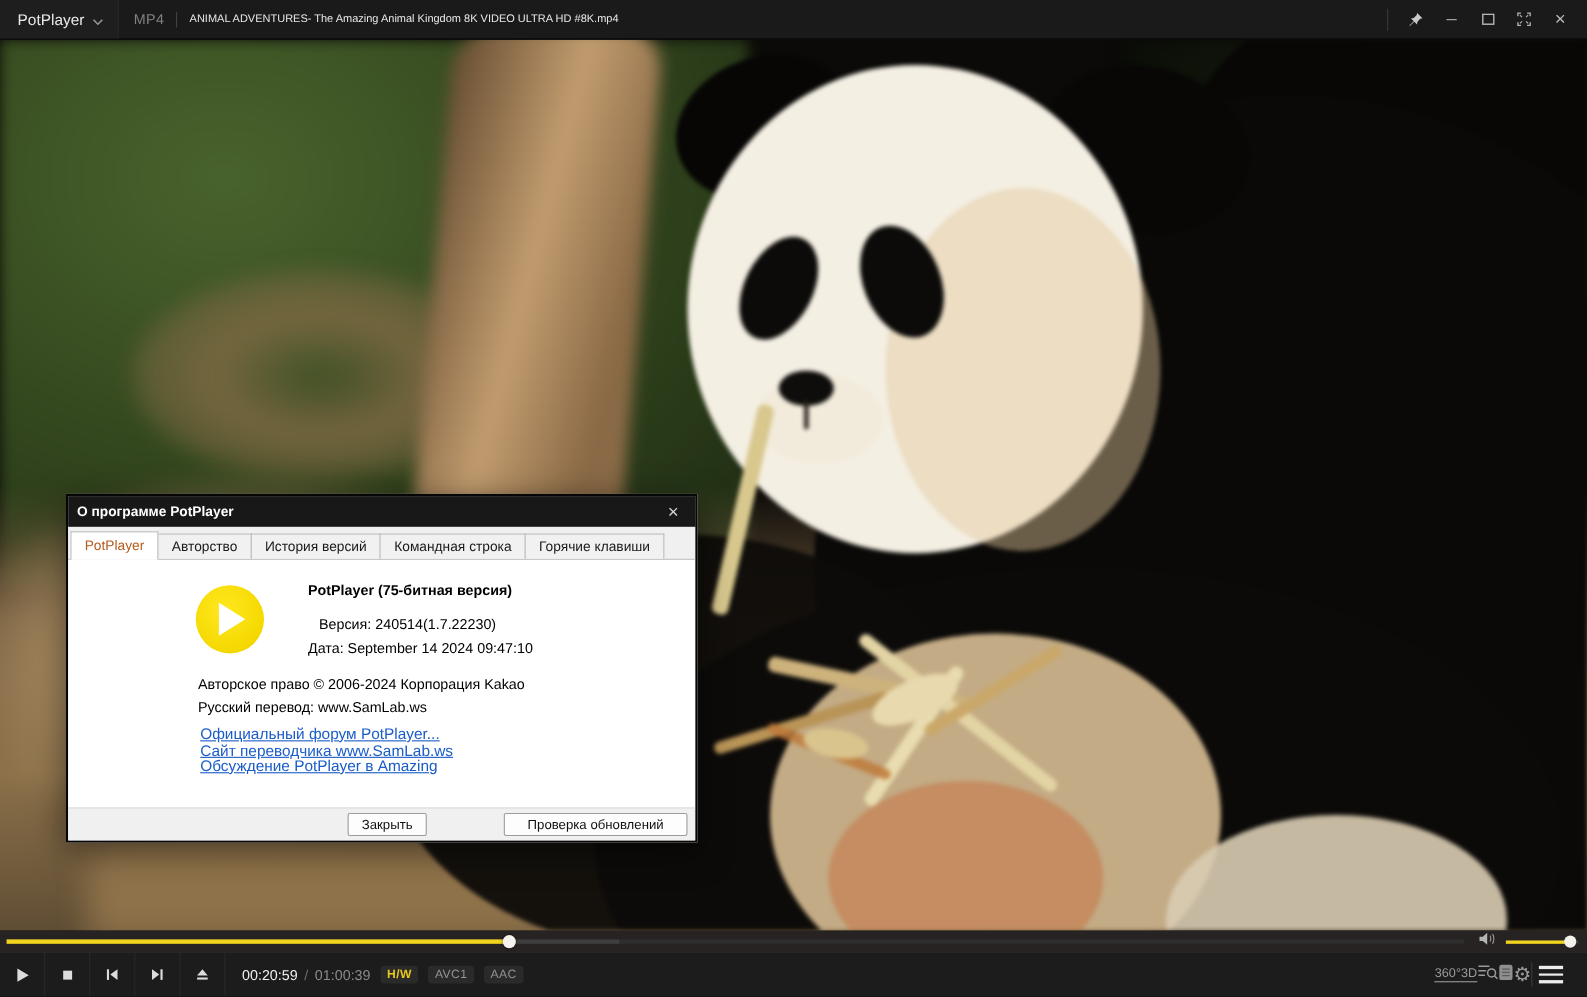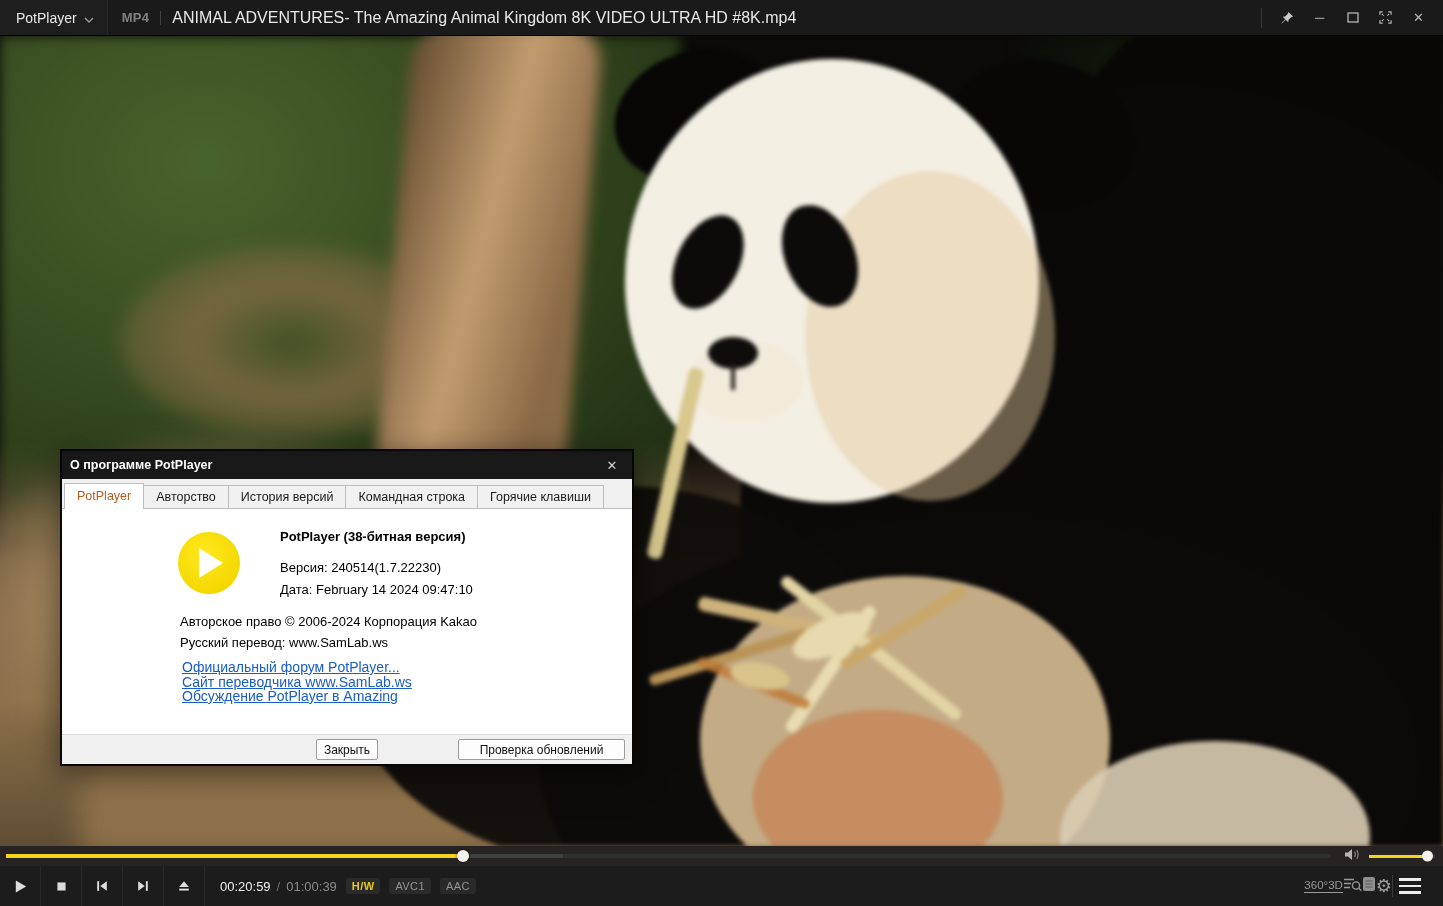--- a/index.html
+++ b/index.html
@@ -4,23 +4,23 @@
 <style>
   html,body{margin:0;padding:0;background:#000;}
   .app{position:relative;width:1443px;height:906px;background:#404040;overflow:hidden;
        font-family:"Liberation Sans",sans-serif;-webkit-font-smoothing:antialiased;}
 
   
   .titlebar{position:absolute;top:0;left:0;right:0;height:36px;background:#1a1a1a;
             display:flex;align-items:center;z-index:50;border-bottom:1px solid #000;box-sizing:border-box;}
   .menu-btn{height:100%;display:flex;align-items:center;gap:7px;padding:0 13px 0 16px;
             color:#e9e9e9;font-size:14px;background:#1e1e1e;border-right:1px solid rgba(255,255,255,.05);cursor:default;}
-  .fmt{color:#828282;font-size:13px;margin-left:14px;letter-spacing:.3px;font-weight:bold;}
+  .fmt{color:#828282;font-size:13px;margin-left:14px;letter-spacing:.3px;}
   .tbar-sep{width:1px;height:14px;background:#424242;margin:0 11px;}
-  .vtitle{color:#e8e8e8;font-size:16px;white-space:nowrap;}
+  .vtitle{color:#e8e8e8;font-size:10px;white-space:nowrap;}
   .win-controls{margin-left:auto;display:flex;align-items:center;height:100%;padding-right:8px;}
   .wc-sep{width:1px;height:20px;background:#3a3a3a;margin-right:8px;}
   .wc-btn{width:33px;height:100%;display:flex;align-items:center;justify-content:center;color:#b9b9b9;font-size:13px;}
   .wc-btn svg{display:block;}
 
   
   .video{position:absolute;top:36px;left:0;width:1443px;height:810px;overflow:hidden;background:#0b0a08;}
   .layer{position:absolute;}
   .grass{left:0;top:0;width:680px;height:500px;
          background:radial-gradient(ellipse at 30% 25%,#49632c 0%,#35491f 45%,#1d2a12 100%);filter:blur(6px);}
@@ -79,30 +79,30 @@
             border-bottom:1px solid #bdbdbd;flex:0 0 auto;height:25px;box-sizing:content-box;}
   .tab{padding:4px 12px 4px;border:1px solid #bdbdbd;border-bottom:none;background:#f1f1f1;
        color:#1a1a1a;font-size:12.5px;margin-right:-1px;cursor:pointer;white-space:nowrap;}
   .tab.active{background:#fff;color:#b35c1e;position:relative;margin-bottom:-1px;padding-bottom:6px;padding-top:5px;}
   .dlg-content{flex:1;position:relative;background:#fff;color:#000;font-size:13px;}
   .abs{position:absolute;}
   .logo{left:116px;top:23px;width:62px;height:62px;border-radius:50%;
         background:radial-gradient(circle at 42% 36%,#ffe81f 0%,#f4d800 70%,#e8cc00 100%);}
   .logo svg{position:absolute;left:20px;top:15px;}
   .heading{left:218px;top:20px;font-weight:bold;}
-  .version{left:218px;top:51px;}
+  .version{left:228px;top:51px;}
   .vdate{left:218px;top:73px;}
   .copyright{left:118px;top:105px;}
   .translation{left:118px;top:126px;}
   .links{left:120px;top:151px;display:flex;flex-direction:column;line-height:14.5px;font-size:14px;}
   .links a{color:#1a5cc8;text-decoration:underline;cursor:pointer;}
   .dlg-footer{height:29px;background:#f0f0f0;border-top:1px solid #d9d9d9;position:relative;flex:0 0 auto;}
   .dlg-btn{position:absolute;top:4px;height:21px;background:#fdfdfd;border:1px solid #9c9c9c;
            font-family:"Liberation Sans",sans-serif;font-size:12px;color:#111;border-radius:2px;cursor:pointer;}
-  .btn-close{left:254px;width:62px;}
+  .btn-close{left:254px;width:72px;}
   .btn-update{right:7px;width:167px;}
 </style>
 </head>
 <body>
 
 <div class="app">
 
   <header class="titlebar">
     <div class="menu-btn">
       <span>PotPlayer</span>
@@ -194,23 +194,23 @@
         <span class="tab">История версий</span>
         <span class="tab">Командная строка</span>
         <span class="tab">Горячие клавиши</span>
       </nav>
       <div class="dlg-content">
         <div class="abs logo">
           <svg width="26" height="32" viewBox="0 0 26 32">
               <polygon points="1,1 25,16 1,31" fill="#ffffff"></polygon>
             </svg>
         </div>
-        <div class="abs heading">PotPlayer (38-битная версия)</div>
+        <div class="abs heading">PotPlayer (75-битная версия)</div>
         <div class="abs version">Версия: 240514(1.7.22230)</div>
-        <div class="abs vdate">Дата: February 14 2024 09:47:10</div>
+        <div class="abs vdate">Дата: September 14 2024 09:47:10</div>
         <div class="abs copyright">Авторское право © 2006-2024 Корпорация Kakao</div>
         <div class="abs translation">Русский перевод: www.SamLab.ws</div>
         <div class="abs links">
           <a>Официальный форум PotPlayer...</a>
           <a>Сайт переводчика www.SamLab.ws</a>
           <a>Обсуждение PotPlayer в Amazing</a>
         </div>
       </div>
       <footer class="dlg-footer">
         <button class="dlg-btn btn-close">Закрыть</button>

